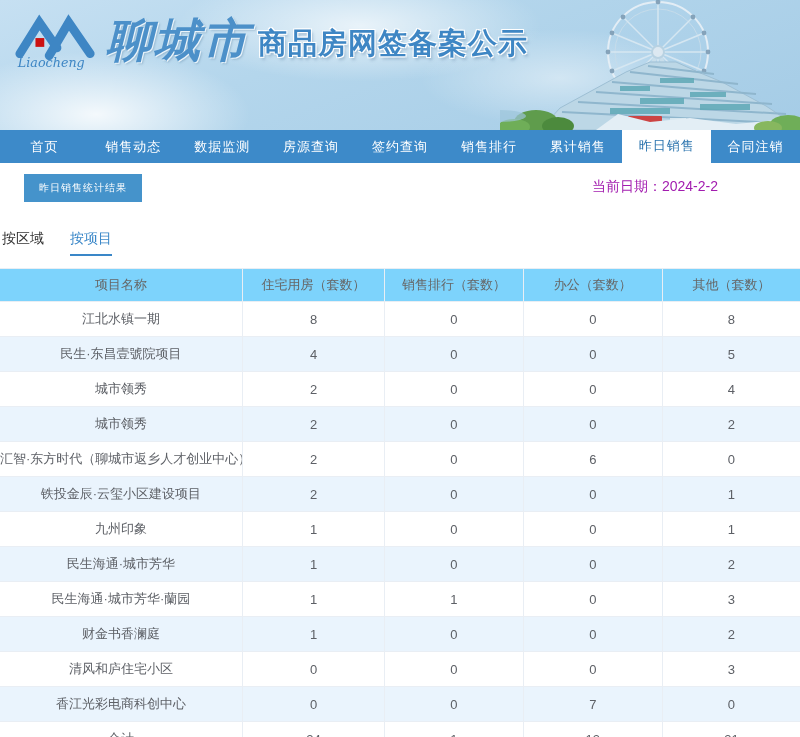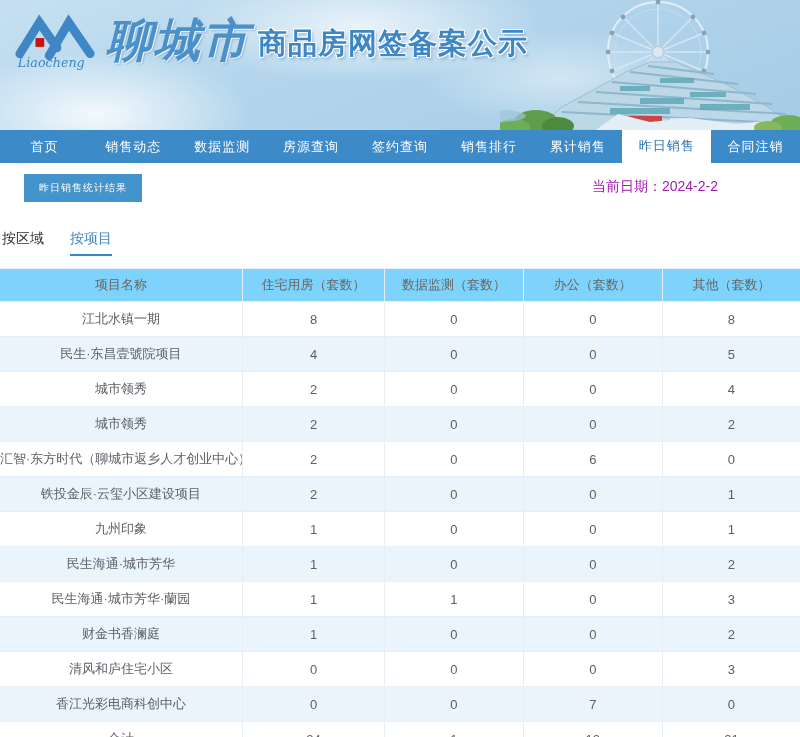--- a/index.html
+++ b/index.html
@@ -165,21 +165,21 @@
         <col style="width:30.3%">
           <col style="width:17.8%">
           <col style="width:17.3%">
         <col style="width:17.4%">
           <col style="width:17.2%">
       </colgroup>
       <thead>
         <tr>
             <th>项目名称</th>
             <th>住宅用房（套数）</th>
-            <th>数据监测（套数）</th>
+            <th>销售排行（套数）</th>
             <th>办公（套数）</th>
             <th>其他（套数）</th>
           </tr>
       </thead>
       <tbody>
           <tr>
             <td>江北水镇一期</td>
             <td>8</td>
             <td>0</td>
             <td>0</td>

